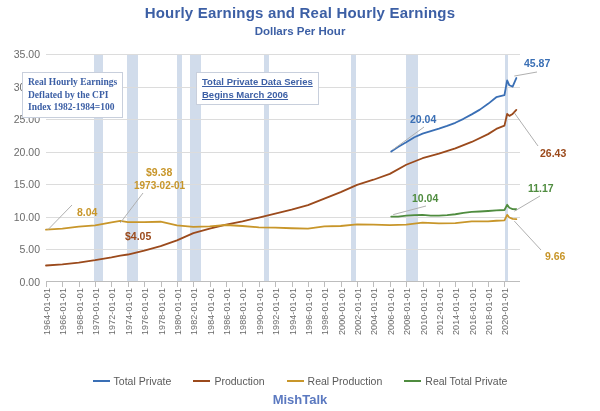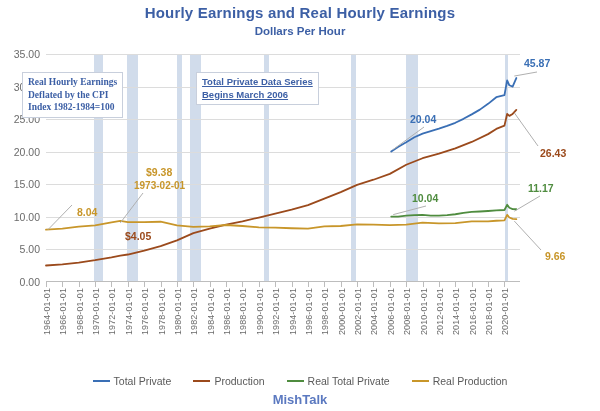--- a/index.html
+++ b/index.html
@@ -261,23 +261,23 @@
   <div class="legend" id="legend">
       <div class="legend-item">
         <span class="legend-swatch" style="background: rgb(58, 111, 181);"></span>
         <span class="legend-text">Total Private</span>
       </div>
       <div class="legend-item">
         <span class="legend-swatch" style="background: rgb(155, 74, 28);"></span>
         <span class="legend-text">Production</span>
       </div>
       <div class="legend-item">
+        <span class="legend-swatch" style="background: rgb(200, 150, 42);"></span>
+        <span class="legend-text">Real Production</span>
+      </div>
+      <div class="legend-item">
         <span class="legend-swatch" style="background: rgb(79, 140, 63);"></span>
         <span class="legend-text">Real Total Private</span>
       </div>
-      <div class="legend-item">
-        <span class="legend-swatch" style="background: rgb(200, 150, 42);"></span>
-        <span class="legend-text">Real Production</span>
-      </div>
     </div>
 
   <div class="footer-brand">MishTalk</div>
 </div>
 
 </body></html>

